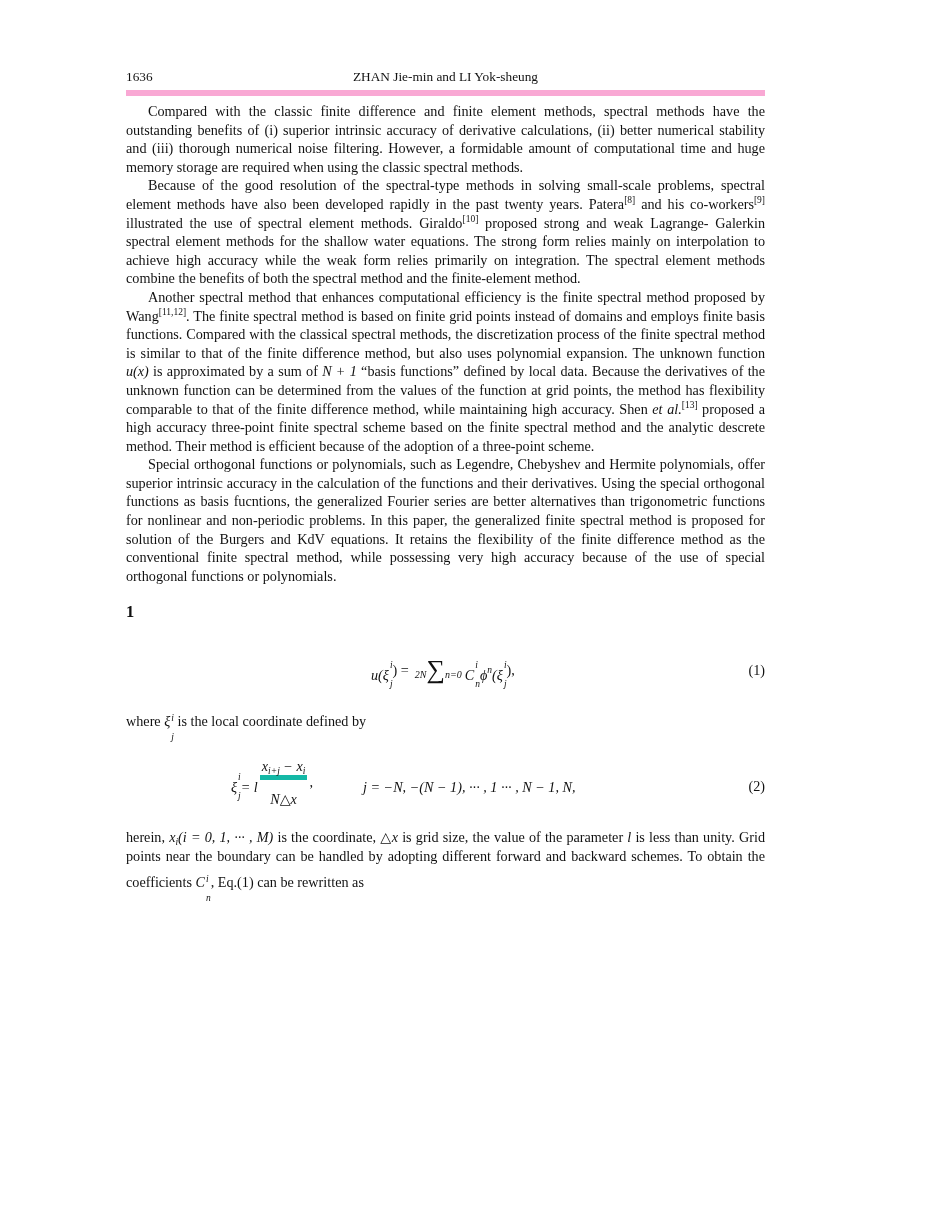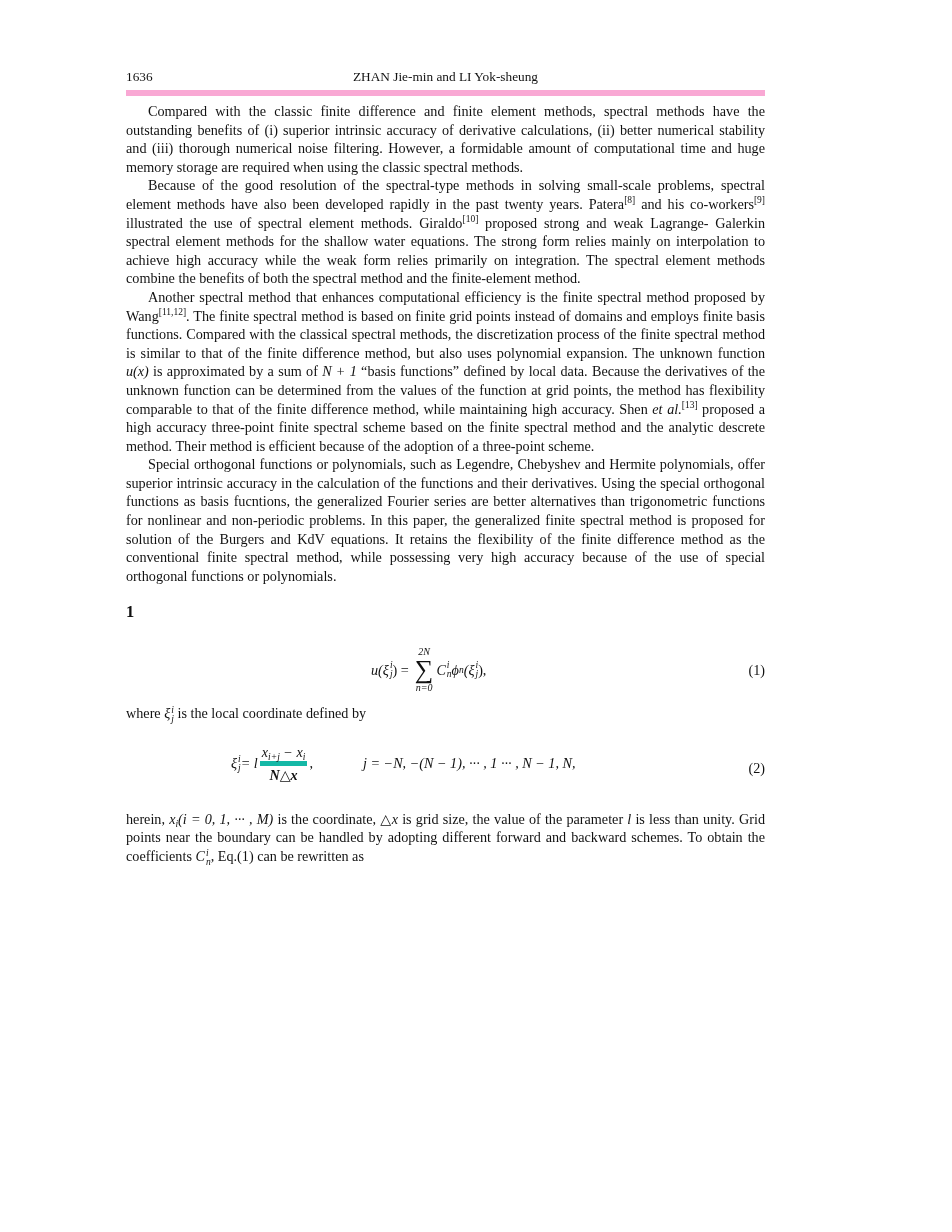--- a/index.html
+++ b/index.html
@@ -9,34 +9,34 @@
   .header { display: flex; justify-content: space-between; align-items: baseline;
             font-size: 13.3px; line-height: 18px; padding-bottom: 4px;
             border-bottom: 6px solid #f9a8d4; }
   .header .runhead { position: absolute; left: 0; right: 0; text-align: center; top: 0; font-family: Liberation Serif, serif; }
   .header-wrap { position: relative; }
   .body { margin-top: 6px; font-size: 14.2px; line-height: 18.6px; text-align: justify; }
   .body p { margin: 0; text-indent: 22px; }
   .body p.noindent { text-indent: 0; }
   sup { font-size: 9.5px; line-height: 0; vertical-align: 6px; }
   sub { font-size: 9.5px; line-height: 0; vertical-align: -3px; }
-  i { font-style: italic; }
+  i { font-style: italic; margin-top: 10px; }
   .section { font-weight: bold; font-size: 16.5px; margin-top: 18px; margin-bottom: 18px;
              text-indent: 0; display: flex; }
   .section .num { width: 36px; }
   .equation { position: relative; height: 60px; margin: 4px 0; }
   .eqnum { position: absolute; right: 0; top: 50%; transform: translateY(-50%); }
   .eq1 { position: absolute; left: 245px; top: 0; height: 60px; display: flex; align-items: center; }
-  .sum { display: inline-flex; flex-direction: column; align-items: center; margin: 0 3px; line-height: 1; }
+  .sum { display: inline-flex; align-items: center; margin: 0 3px; line-height: 1; }
   .sum .lim { font-size: 10px; }
   .sum .sig { font-size: 26px; line-height: 26px; }
   .eq2 { position: absolute; left: 105px; top: 0; height: 56px; display: flex; align-items: center; }
   .frac { display: inline-flex; flex-direction: column; align-items: center; vertical-align: middle; margin: 0 2px; }
   .frac .numr { border-bottom: 5px solid #14b8a6; padding: 0 2px; line-height: 18px; }
-  .frac .den { line-height: 18px; padding: 0 2px; font-weight: bold; }
+  .frac .den { line-height: 18px; padding: 0 2px; }
   .gap { display: inline-block; width: 50px; }
   .stack { display: inline-flex; flex-direction: column; vertical-align: middle; line-height: 9px; font-size: 9.5px; margin-left: 1px; }
 </style>
 </head>
 <body>
 
 <div class="page">
   <div class="header-wrap">
     <div class="header">
       <span>1636</span>

